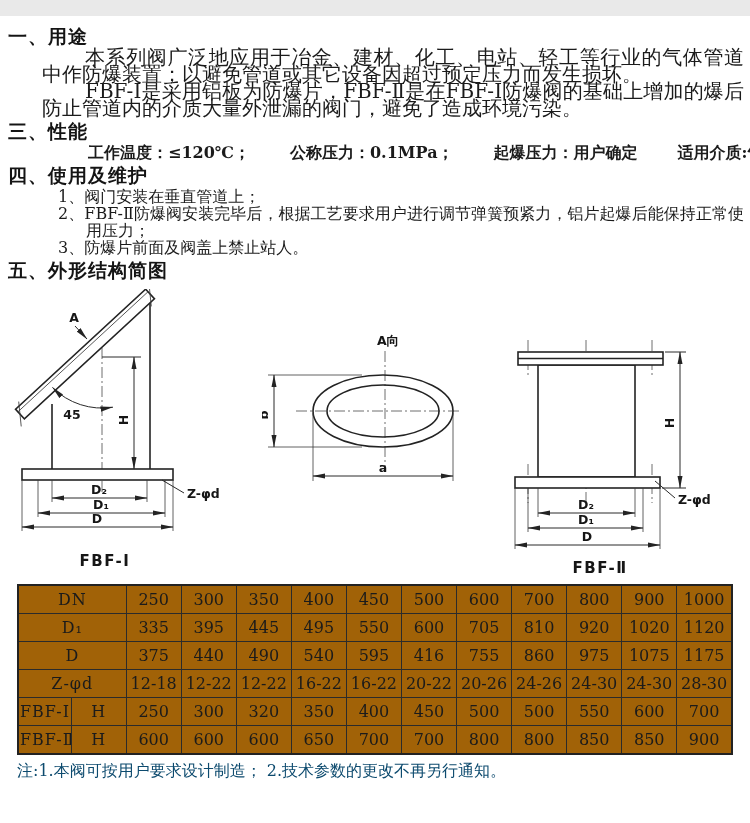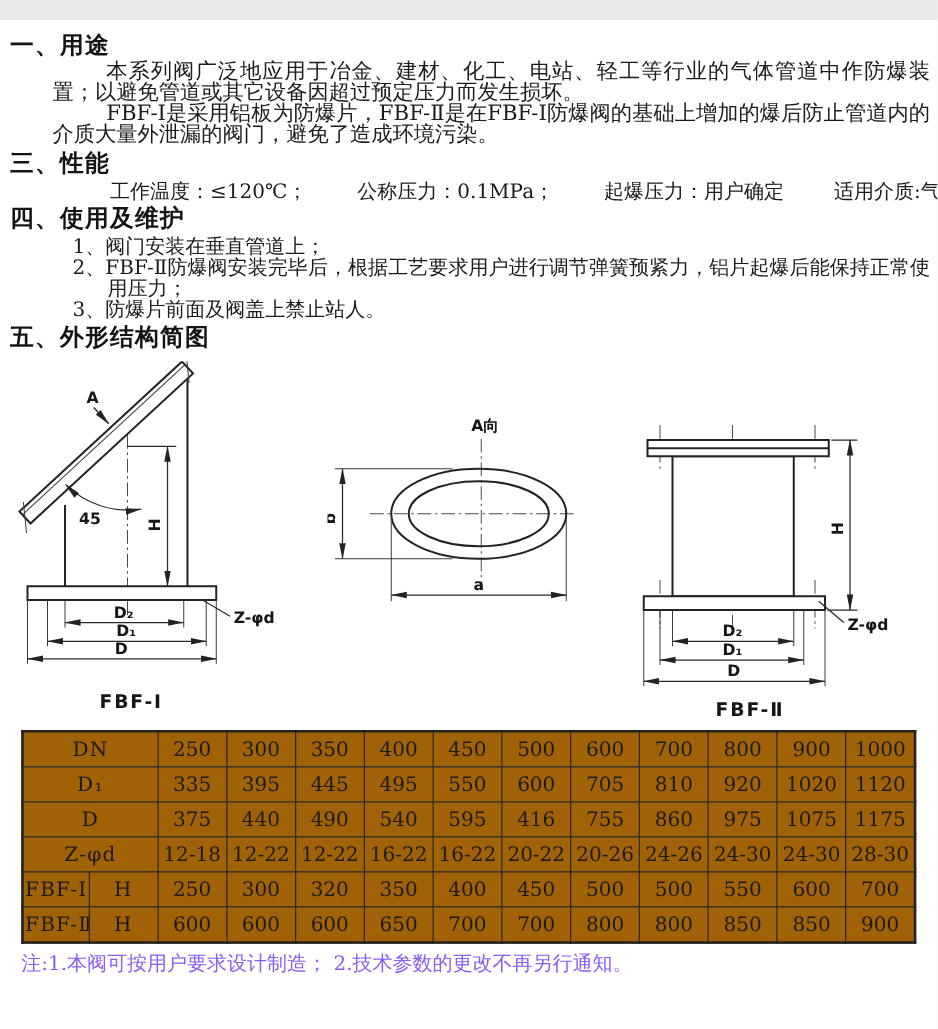--- a/index.html
+++ b/index.html
@@ -14,27 +14,27 @@
     font-family:"DejaVu Serif","Liberation Serif",serif;
     box-sizing:border-box;
     padding-top:6px;
   }
   h2.sec-heading{
     font-family:"DejaVu Sans","Liberation Sans",sans-serif;
     font-size:19px;line-height:21px;font-weight:bold;
     margin:4px 8px 2px 8px;letter-spacing:1px;color:#141414;
   }
   .para{
-    font-size:17px;line-height:17px;
+    font-size:20px;line-height:17px;
     margin:0 6px 0 42px;text-indent:43px;
     text-align:justify;color:#1b1b1b;
   }
   .spec-row{
     display:flex;flex-wrap:nowrap;gap:40px;
-    margin:2px 6px 0 88px;font-size:16px;line-height:17px;white-space:nowrap;
+    margin:2px 6px 0 88px;font-size:16px;line-height:17px;white-space:nowrap;font-weight:bold;
   }
   .list{margin:2px 6px 0 58px;}
   .list-item{
     font-size:16px;line-height:17px;
     padding-left:28px;text-indent:-28px;text-align:justify;
   }
   .diagrams{position:relative;height:295px;margin-top:2px;}
   .diagrams svg{position:absolute;display:block;}
   #svg-fbf1{left:8px;top:6px;}
   #svg-viewa{left:262px;top:46px;}
@@ -66,21 +66,21 @@
     border:1px solid #2b2b2b;
     height:27px;
     text-align:center;vertical-align:middle;
     font-size:16px;color:#1b1b1b;
     padding:0 1px;
     overflow:hidden;white-space:nowrap;
   }
   table.dim-table td.lbl{letter-spacing:1px;}
   .footnote{
     font-size:16px;line-height:17px;
-    margin:7px 6px 0 17px;color:#8b5cf6;
+    margin:7px 6px 0 17px;color:#0c4a6e;
   }
 </style>
 </head>
 <body>
 
 <div class="page">
 
   <h2 class="sec-heading">一、用途</h2>
   <p class="para">本系列阀广泛地应用于冶金、建材、化工、电站、轻工等行业的气体管道中作防爆装置；以避免管道或其它设备因超过预定压力而发生损坏。</p>
 

